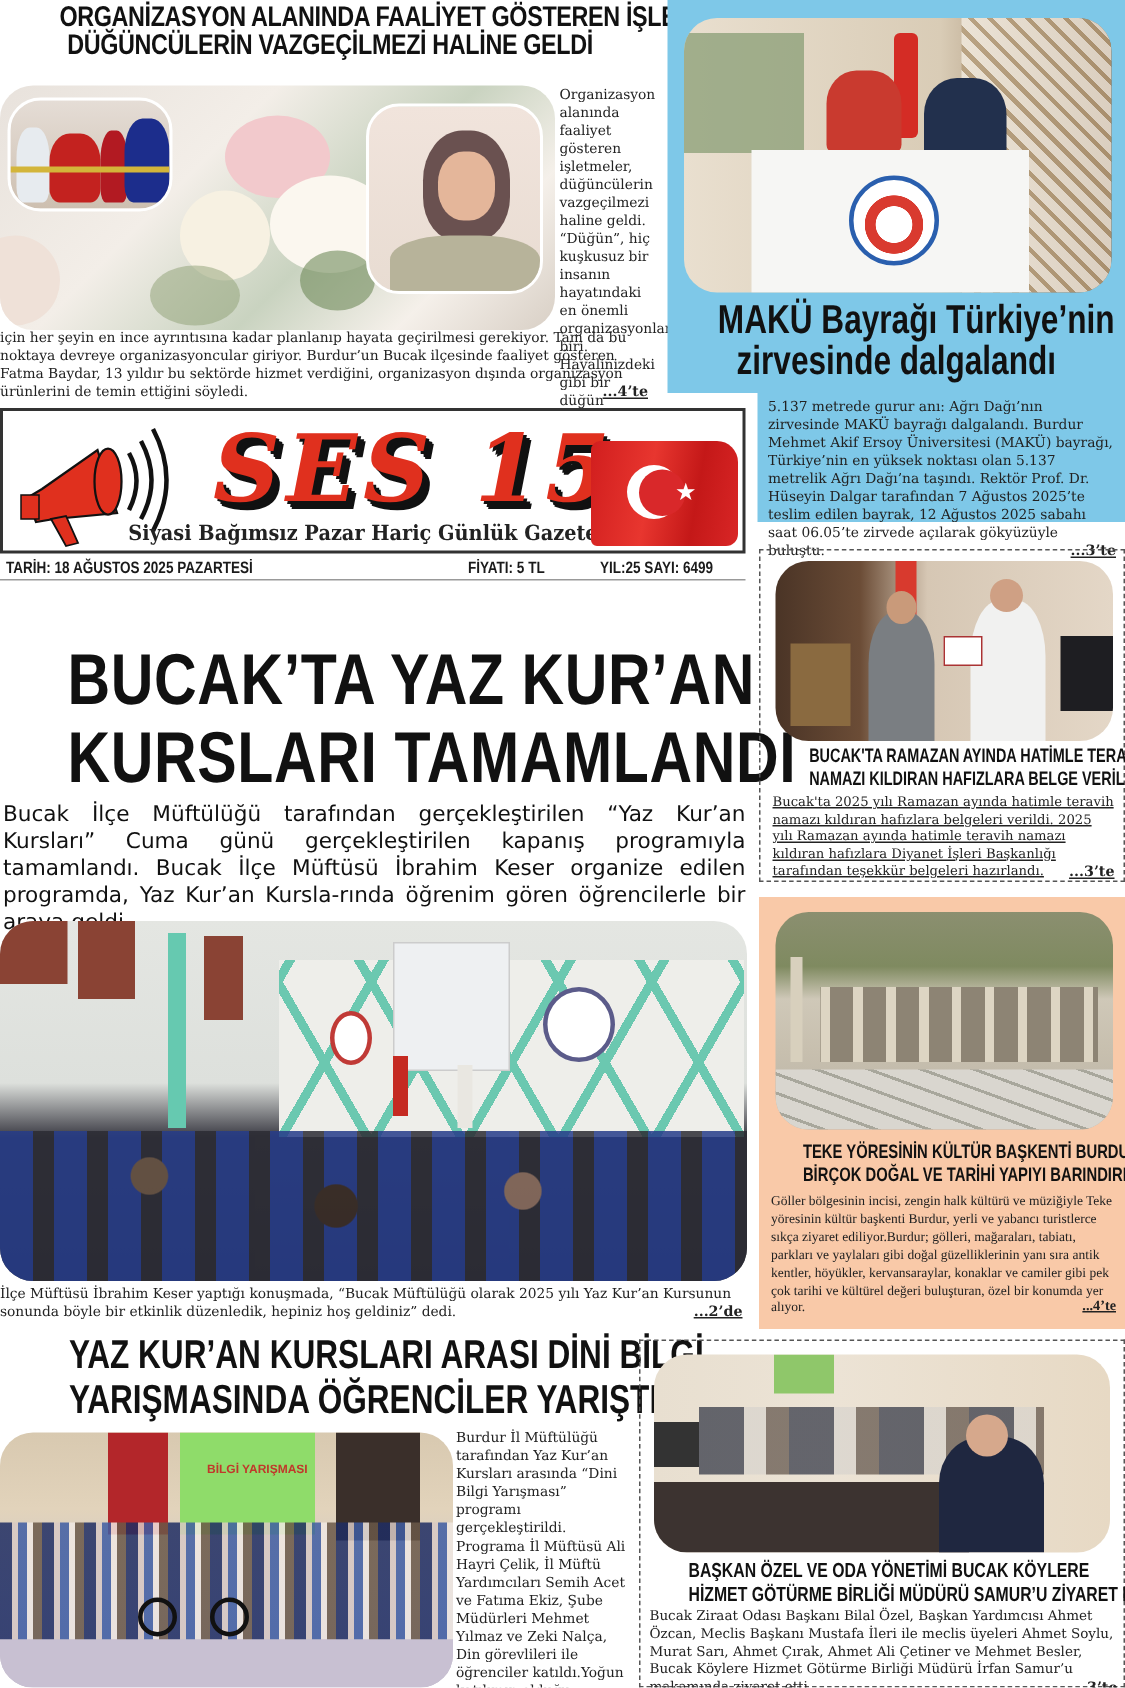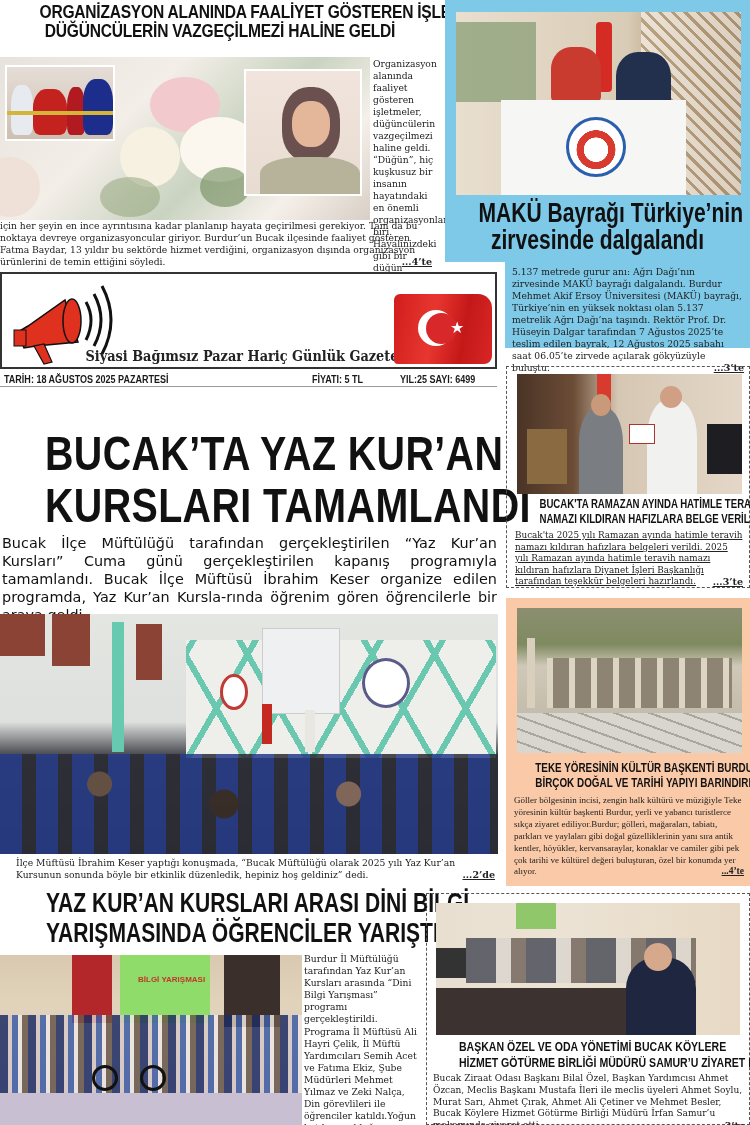--- a/index.html
+++ b/index.html
@@ -2,21 +2,21 @@
 <html><head>
 <meta charset="utf-8">
 <style>
 *{margin:0;padding:0;box-sizing:border-box;}
 html,body{width:750px;height:1125px;background:#fff;overflow:hidden;}
 body{position:relative;font-family:"DejaVu Serif",serif;color:#1a1a1a;}
 .abs{position:absolute;}
 .headline{font-family:"Liberation Sans",sans-serif;font-weight:900;color:#111;text-align:center;line-height:1;}
 .body-text{font-family:"DejaVu Serif",serif;font-size:9.2px;line-height:12px;color:#222;}
 .more{font-weight:bold;text-decoration:underline;float:right;font-size:9.5px;}
-.photo{position:absolute;overflow:hidden;}
+.photo{position:absolute;overflow:hidden;border-radius:22px;}
 .dash{position:absolute;border:1.5px dashed #555;}
 
 
 #org-title{left:0;top:2px;width:440px;}
 #org-title div{font-size:19px;transform:scaleX(0.82);transform-origin:center;white-space:nowrap;letter-spacing:-0.3px;}
 #org-photo{left:0;top:57px;width:370px;height:163px;background:linear-gradient(135deg,#e8e2dc 0%,#f3eee8 35%,#c9d3c0 60%,#f5f0ea 80%,#d8cfc5 100%);}
 .flower{position:absolute;border-radius:50%;}
 #vase-inset{left:5px;top:8px;width:110px;height:76px;border:2px solid #fff;background:linear-gradient(180deg,#e5ddd6,#cdbfb0);}
 .vase{position:absolute;bottom:4px;border-radius:40% 40% 20% 20%;}
 #woman-inset{left:244px;top:12px;width:118px;height:127px;border:2px solid #fff;background:linear-gradient(180deg,#f1e4dc,#e8dcd2);}
@@ -37,21 +37,21 @@
 #tagline{left:60px;top:74px;width:360px;text-align:center;font-family:"DejaVu Serif",serif;font-weight:bold;font-size:14px;color:#222;transform:scaleX(0.92);}
 #flag{left:392px;top:20px;width:98px;height:70px;background:linear-gradient(100deg,#d11e1e 0%,#e8362f 40%,#c41818 70%,#d92626 100%);border-radius:6px 14px 8px 4px;}
 #dateline{left:0;top:373px;width:497px;height:14px;border-bottom:1.5px solid #999;}
 #dateline span{position:absolute;top:0;font-family:"Liberation Sans",sans-serif;font-weight:bold;font-size:11px;transform:scaleX(0.82);transform-origin:left top;white-space:nowrap;}
 
 
 #main-title{left:0;top:428px;width:500px;}
 #main-title div{font-size:48px;transform:scaleX(0.82);transform-origin:center;white-space:nowrap;letter-spacing:0.5px;line-height:52px;}
 #main-lead{left:2px;top:534px;width:495px;font-family:"DejaVu Sans",sans-serif;font-size:14.4px;line-height:18px;color:#111;text-align:justify;}
 #main-photo{left:0;top:614px;width:498px;height:240px;background:linear-gradient(180deg,#e4e6e2 0%,#dde0dc 45%,#3b3b44 60%,#2a2a34 100%);}
-#main-caption{left:0;top:857px;width:495px;padding-left:16px;}
+#main-caption{left:0;top:857px;width:495px;}
 
 
 #comp-title{left:0;top:888px;width:418px;}
 #comp-title div{font-size:27px;transform:scaleX(0.78);transform-origin:center;white-space:nowrap;line-height:30px;}
 #comp-photo{left:0;top:955px;width:302px;height:170px;background:linear-gradient(180deg,#d8c9b0 0%,#e2d3bb 30%,#c8c5cf 70%,#b8b0c4 100%);}
 #comp-text{left:304px;top:953px;width:116px;font-size:9.2px;line-height:12.1px;}
 
 
 #ram-box{left:506px;top:366px;width:244px;height:222px;}
 #ram-photo{left:517px;top:374px;width:225px;height:120px;background:linear-gradient(90deg,#4a3426 0%,#6b4c36 25%,#d6c7b4 45%,#e4d7c7 100%);}
@@ -134,20 +134,21 @@
 <div id="masthead" class="abs">
   <svg class="abs" style="left:8px;top:6px;" width="120" height="88" viewBox="0 0 120 88">
     <path d="M8 52 L18 46 L55 20 L68 62 L26 66 L14 68 Z" fill="#e0301e" stroke="#111" stroke-width="1.5"></path>
     <ellipse cx="62" cy="41" rx="9" ry="22" fill="#e0301e" stroke="#111" stroke-width="1.5"></ellipse>
     <path d="M24 66 L34 84 L42 82 L34 64 Z" fill="#e0301e" stroke="#111" stroke-width="1.2"></path>
     <rect x="4" y="50" width="12" height="16" fill="#e0301e" stroke="#111" stroke-width="1"></rect>
     <path d="M76 22 Q86 40 76 60" fill="none" stroke="#111" stroke-width="3"></path>
     <path d="M84 14 Q98 40 84 66" fill="none" stroke="#111" stroke-width="3"></path>
     <path d="M92 6 Q110 40 92 74" fill="none" stroke="#111" stroke-width="3"></path>
   </svg>
+  <div id="logo-text" class="abs">SES 15</div>
   <div id="tagline" class="abs">Siyasi Bağımsız Pazar Hariç Günlük Gazete</div>
   <div id="flag" class="abs">
     <div class="shape" style="left:24px;top:16px;width:36px;height:36px;border-radius:50%;background:#fff;"></div>
     <div class="shape" style="left:32px;top:19px;width:31px;height:31px;border-radius:50%;background:#d9282a;"></div>
     <div class="shape" style="left:56px;top:26px;color:#fff;font-size:16px;line-height:16px;font-family:'DejaVu Sans',sans-serif;">★</div>
   </div>
 </div>
 <div id="dateline" class="abs">
   <span style="left:4px;">TARİH: 18 AĞUSTOS 2025 PAZARTESİ</span>
   <span style="left:312px;">FİYATI: 5 TL</span>

